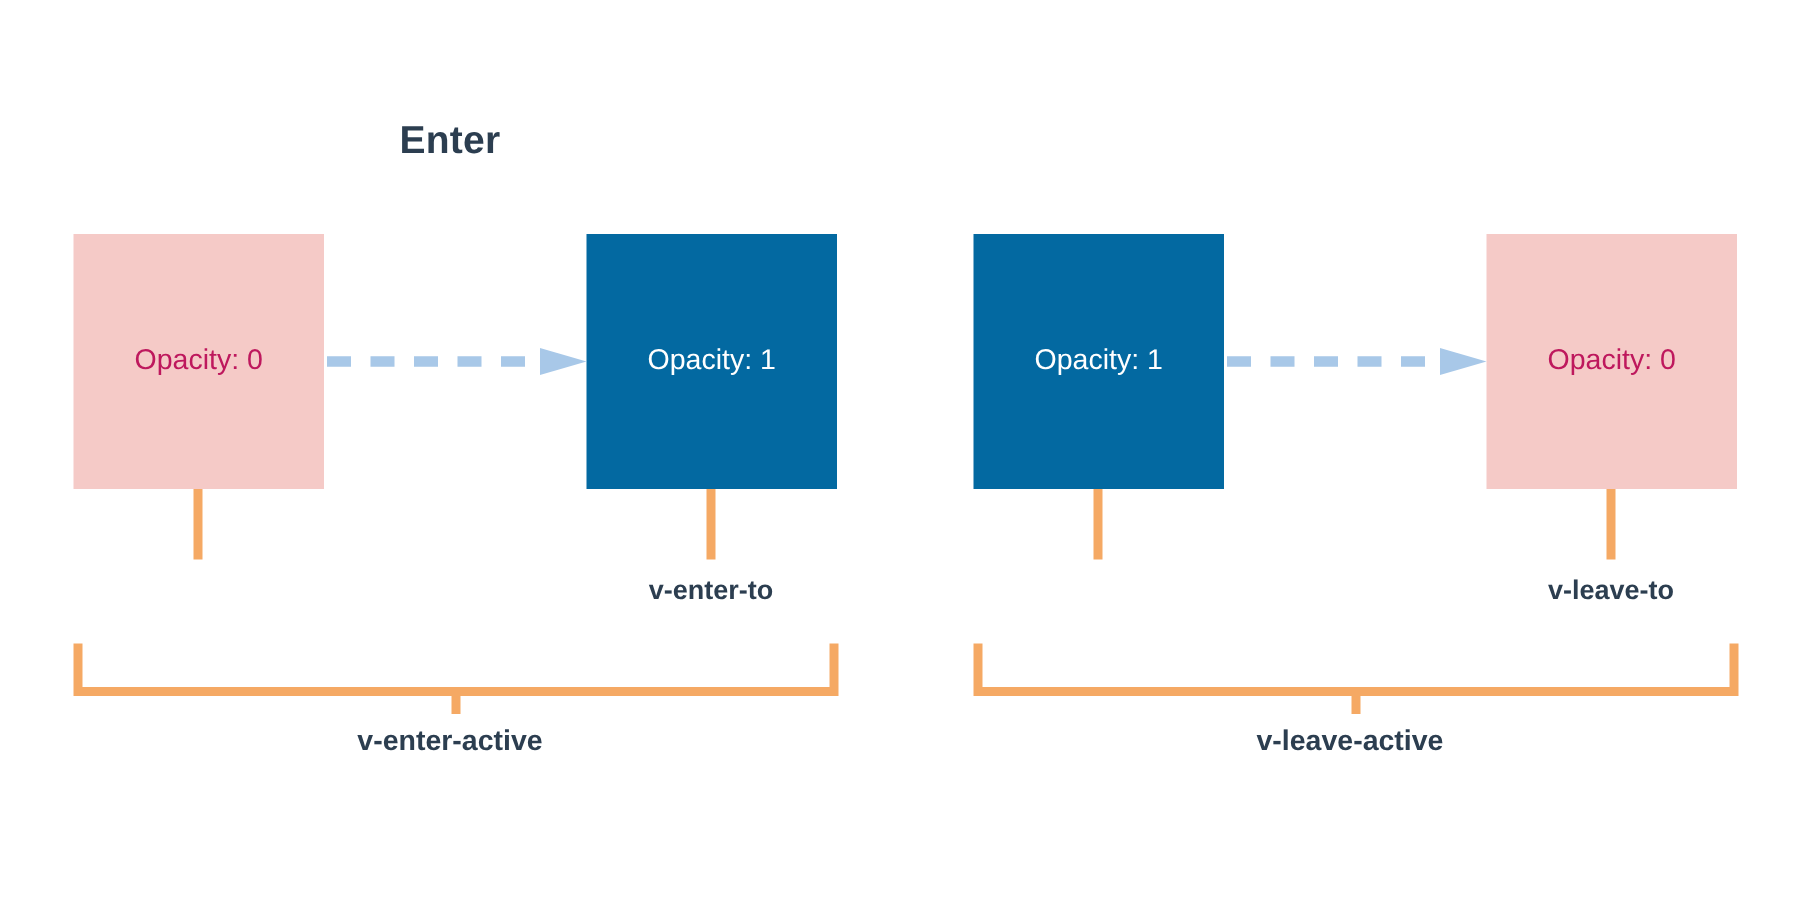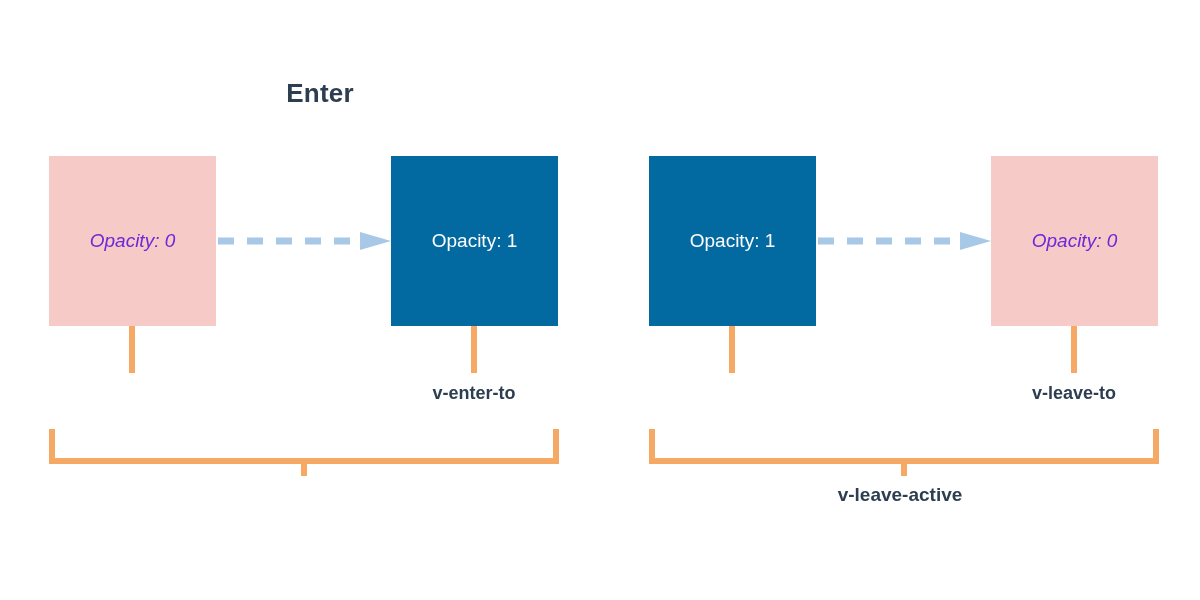--- a/index.html
+++ b/index.html
@@ -34,40 +34,38 @@
     position: absolute;
     top: 76px;
     left: 0;
     width: 100%;
     text-align: center;
     font-size: 26px;
     font-weight: bold;
     color: #2c3e50;
     letter-spacing: 0.2px;
     line-height: 34px;
-    margin-left: 20px;
   }
 
   
   .box {
     position: absolute;
     top: 156px;
     width: 167px;
     height: 170px;
     box-sizing: border-box;
     display: flex;
     align-items: center;
     justify-content: center;
     font-size: 19px;
     line-height: 24px;
   }
   .box.light {
     background: #f5cac7;
-    color: #6d28d9;
-    font-style: italic;
+    color: #be185d;
   }
   .box.solid {
     background: #0369a1;
     color: #ffffff;
   }
   .box.pos-left  { left: 49px;  }
   .box.pos-right { left: 391px; }
 
   .box-label { user-select: none; }
 
@@ -156,20 +154,21 @@
 
     <div class="state-label pos-right">v-enter-to</div>
 
     <div class="bracket">
       <svg width="516" height="50" viewBox="0 0 516 50" xmlns="http://www.w3.org/2000/svg">
         <path d="M 6 2 L 6 34 L 510 34 L 510 2" fill="none" stroke="#f5a964" stroke-width="6" stroke-linejoin="miter"></path>
         <line x1="258" y1="34" x2="258" y2="49" stroke="#f5a964" stroke-width="6"></line>
       </svg>
     </div>
 
+    <div class="active-label">v-enter-active</div>
   </div>
 
   <div class="section leave">
 
 
     <div class="box solid pos-left">
       <span class="box-label">Opacity: 1</span>
     </div>
 
     <div class="box light pos-right">

